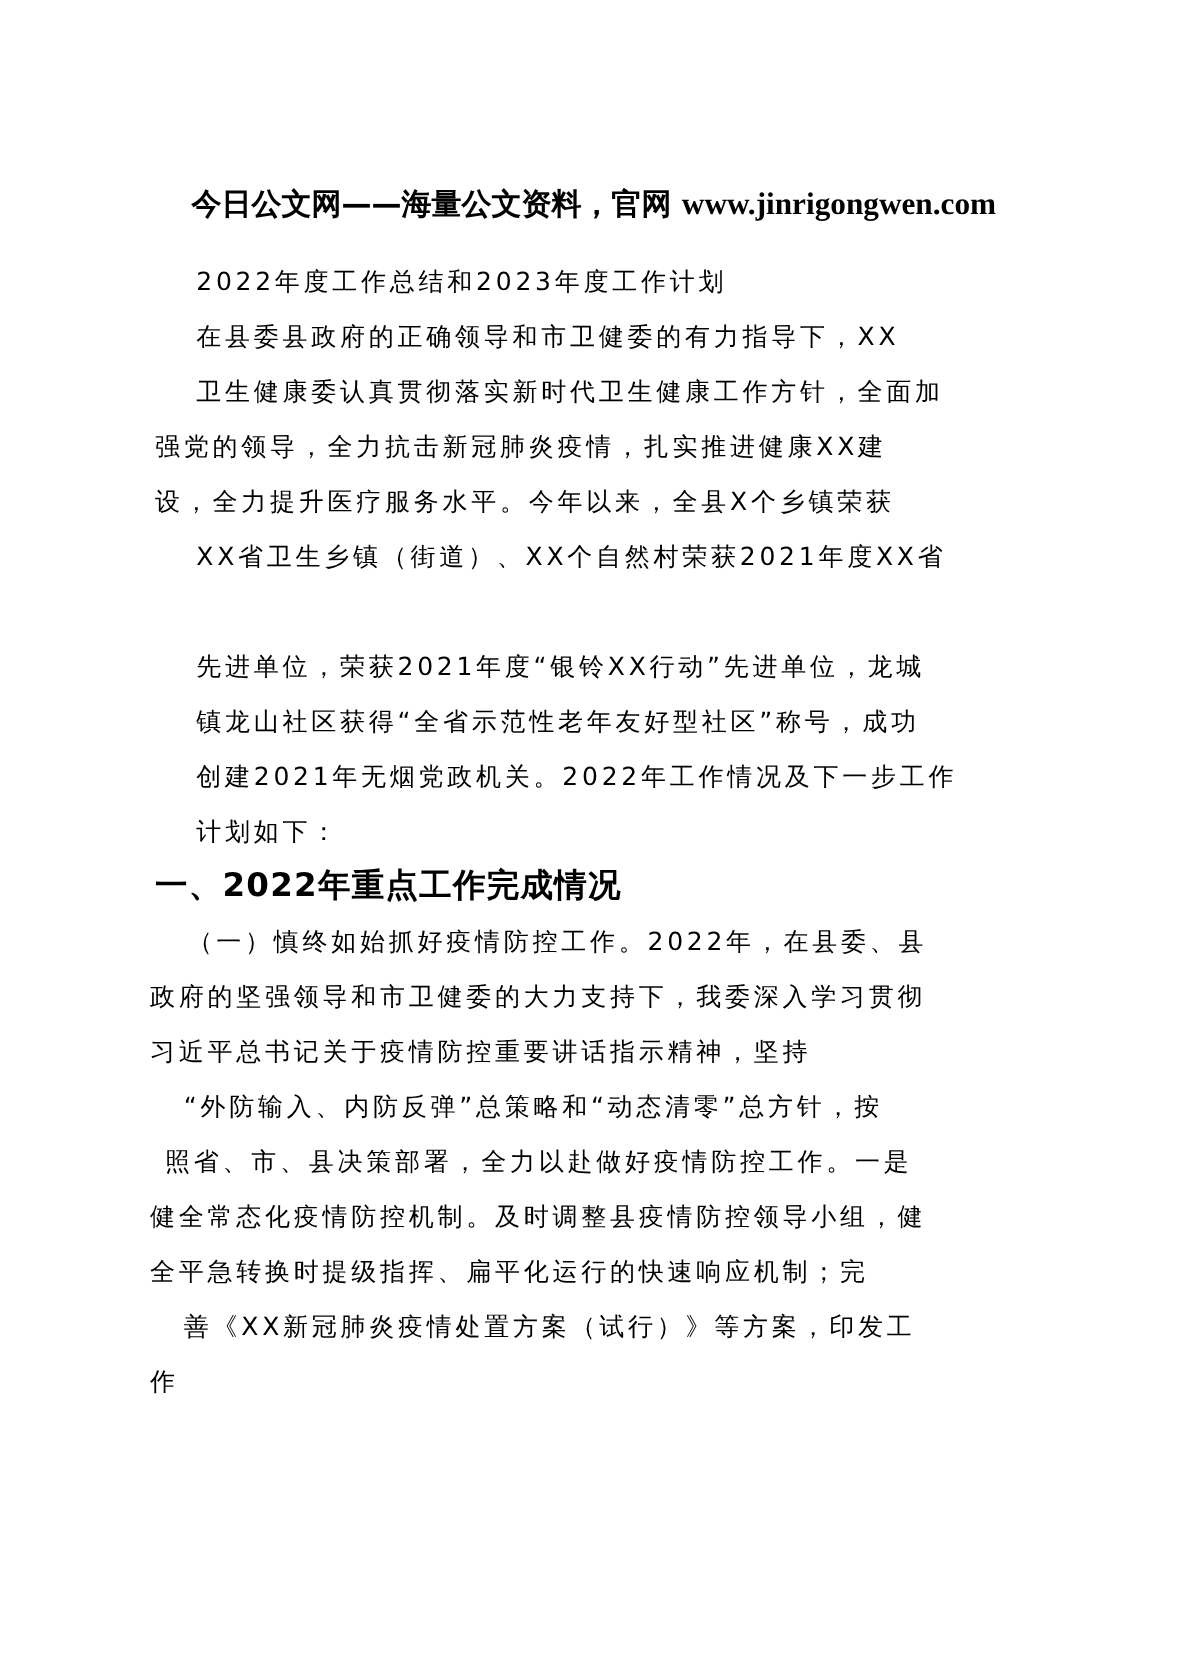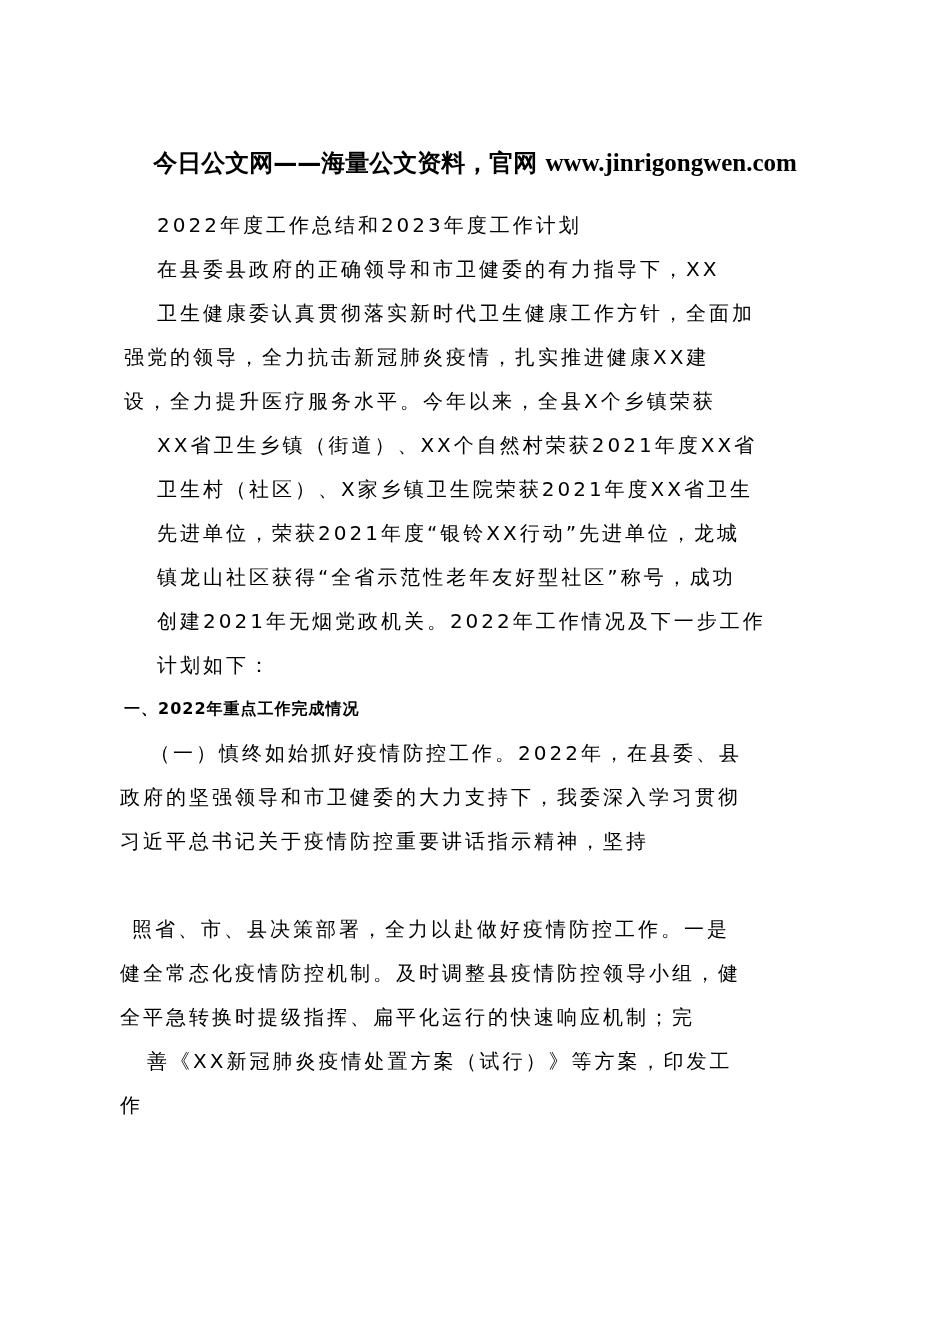--- a/index.html
+++ b/index.html
@@ -44,49 +44,49 @@
       white-space: nowrap;
       font-size: 20px;
       line-height: 30px;
       letter-spacing: 3px;
       font-family: "DejaVu Sans", "Liberation Sans", sans-serif;
       font-weight: normal;
     }
     .section-heading {
       font-weight: bold;
       letter-spacing: 1px;
-      font-size: 16px;
+      font-size: 26px;
     }
   </style>
 </head>
 <body>
 
 <div class="page">
 
   <div class="header">
     <span>今日公文网——海量公文资料，官网 </span><span class="url">www.jinrigongwen.com</span>
   </div>
 
   <div class="line" style="left:157px; top:210px;">2022年度工作总结和2023年度工作计划</div>
 
   <div class="line" style="left:157px; top:254px;">在县委县政府的正确领导和市卫健委的有力指导下，XX</div>
   <div class="line" style="left:157px; top:298px;">卫生健康委认真贯彻落实新时代卫生健康工作方针，全面加</div>
   <div class="line" style="left:124px; top:342px;">强党的领导，全力抗击新冠肺炎疫情，扎实推进健康XX建</div>
   <div class="line" style="left:124px; top:386px;">设，全力提升医疗服务水平。今年以来，全县X个乡镇荣获</div>
   <div class="line" style="left:157px; top:430px;">XX省卫生乡镇（街道）、XX个自然村荣获2021年度XX省</div>
-  <div class="line" style="left:157px; top:474px;">卫生村（社区）、X家乡镇卫生院荣获2021年度XX省卫生</div>
   <div class="line" style="left:157px; top:518px;">先进单位，荣获2021年度“银铃XX行动”先进单位，龙城</div>
   <div class="line" style="left:157px; top:562px;text-align:right;">镇龙山社区获得“全省示范性老年友好型社区”称号，成功</div>
   <div class="line" style="left:157px; top:606px;">创建2021年无烟党政机关。2022年工作情况及下一步工作</div>
   <div class="line" style="left:157px; top:650px;">计划如下：</div>
 
   <div class="line section-heading" style="left:124px; top:694px;">一、2022年重点工作完成情况</div>
 
   <div class="line" style="left:150px; top:738px;">（一）慎终如始抓好疫情防控工作。2022年，在县委、县</div>
   <div class="line" style="left:120px; top:826px;">习近平总书记关于疫情防控重要讲话指示精神，坚持</div>
   <div class="line" style="left:120px; top:782px;">政府的坚强领导和市卫健委的大力支持下，我委深入学习贯彻</div>
+  <div class="line" style="left:147px; top:870px;">“外防输入、内防反弹”总策略和“动态清零”总方针，按</div>
   <div class="line" style="left:132px; top:914px;">照省、市、县决策部署，全力以赴做好疫情防控工作。一是</div>
   <div class="line" style="left:120px; top:958px;">健全常态化疫情防控机制。及时调整县疫情防控领导小组，健</div>
   <div class="line" style="left:120px; top:1002px;">全平急转换时提级指挥、扁平化运行的快速响应机制；完</div>
   <div class="line" style="left:147px; top:1046px;text-align:right;">善《XX新冠肺炎疫情处置方案（试行）》等方案，印发工</div>
   <div class="line" style="left:120px; top:1090px;">作</div>
 
 </div>
 
 </body></html>

